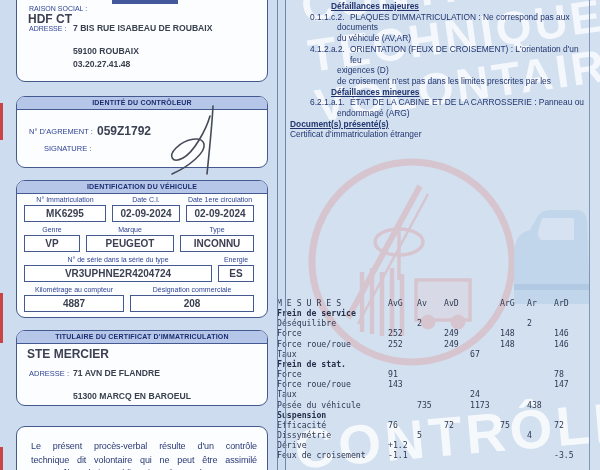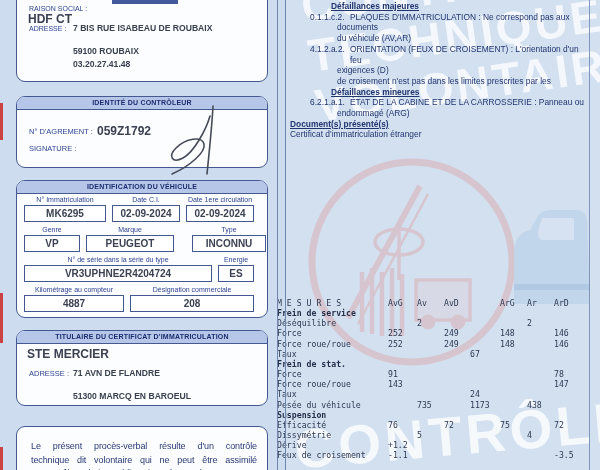--- a/index.html
+++ b/index.html
@@ -113,21 +113,21 @@
     <span class="lbl" style="left:12px;top:38px">ADRESSE :</span>
     <span class="val-md" style="left:56px;top:36px">7 BIS RUE ISABEAU DE ROUBAIX</span>
     <span class="val-md" style="left:56px;top:59px">59100 ROUBAIX</span>
     <span class="val-md" style="left:56px;top:72px">03.20.27.41.48</span>
   </div>
 
   <div class="box" style="top:96px;height:72px">
     <div class="box-header">IDENTITÉ DU CONTRÔLEUR</div>
     <span class="lbl2" style="left:12px;top:30px">N° D'AGREMENT :</span>
     <span class="val-lg" style="left:80px;top:27px">059Z1792</span>
-    <span class="lbl2" style="left:12px;top:47px">SIGNATURE :</span>
+    <span class="lbl2" style="left:27px;top:47px">SIGNATURE :</span>
   </div>
   <svg class="sig" width="84" height="78" viewBox="0 0 84 78">
     <g stroke="#454b58" stroke-width="1.6" fill="none" stroke-linecap="round">
       <path d="M60,14 C56,28 44,50 33,56 C22,62 18,54 26,46 C36,36 52,34 54,42 C56,50 40,64 22,72"></path>
       <path d="M63,4 C62,24 59,52 57,72"></path>
     </g>
   </svg>
 
   <div class="box" style="top:180px;height:138px">
     <div class="box-header">IDENTIFICATION DU VÉHICULE</div>
@@ -145,21 +145,21 @@
     <div class="fbox">02-09-2024</div>
   </div>
   <div class="field" style="left:86px;top:226px;width:88px">
     <div class="flabel">Marque</div>
     <div class="fbox">PEUGEOT</div>
   </div>
   <div class="field" style="left:24px;top:226px;width:56px">
     <div class="flabel">Genre</div>
     <div class="fbox">VP</div>
   </div>
-  <div class="field" style="left:192px;top:226px;width:74px">
+  <div class="field" style="left:180px;top:226px;width:74px">
     <div class="flabel">Type</div>
     <div class="fbox">INCONNU</div>
   </div>
   <div class="field" style="left:24px;top:256px;width:188px">
     <div class="flabel">N° de série dans la série du type</div>
     <div class="fbox">VR3UPHNE2R4204724</div>
   </div>
   <div class="field" style="left:218px;top:256px;width:36px">
     <div class="flabel">Energie</div>
     <div class="fbox">ES</div>

